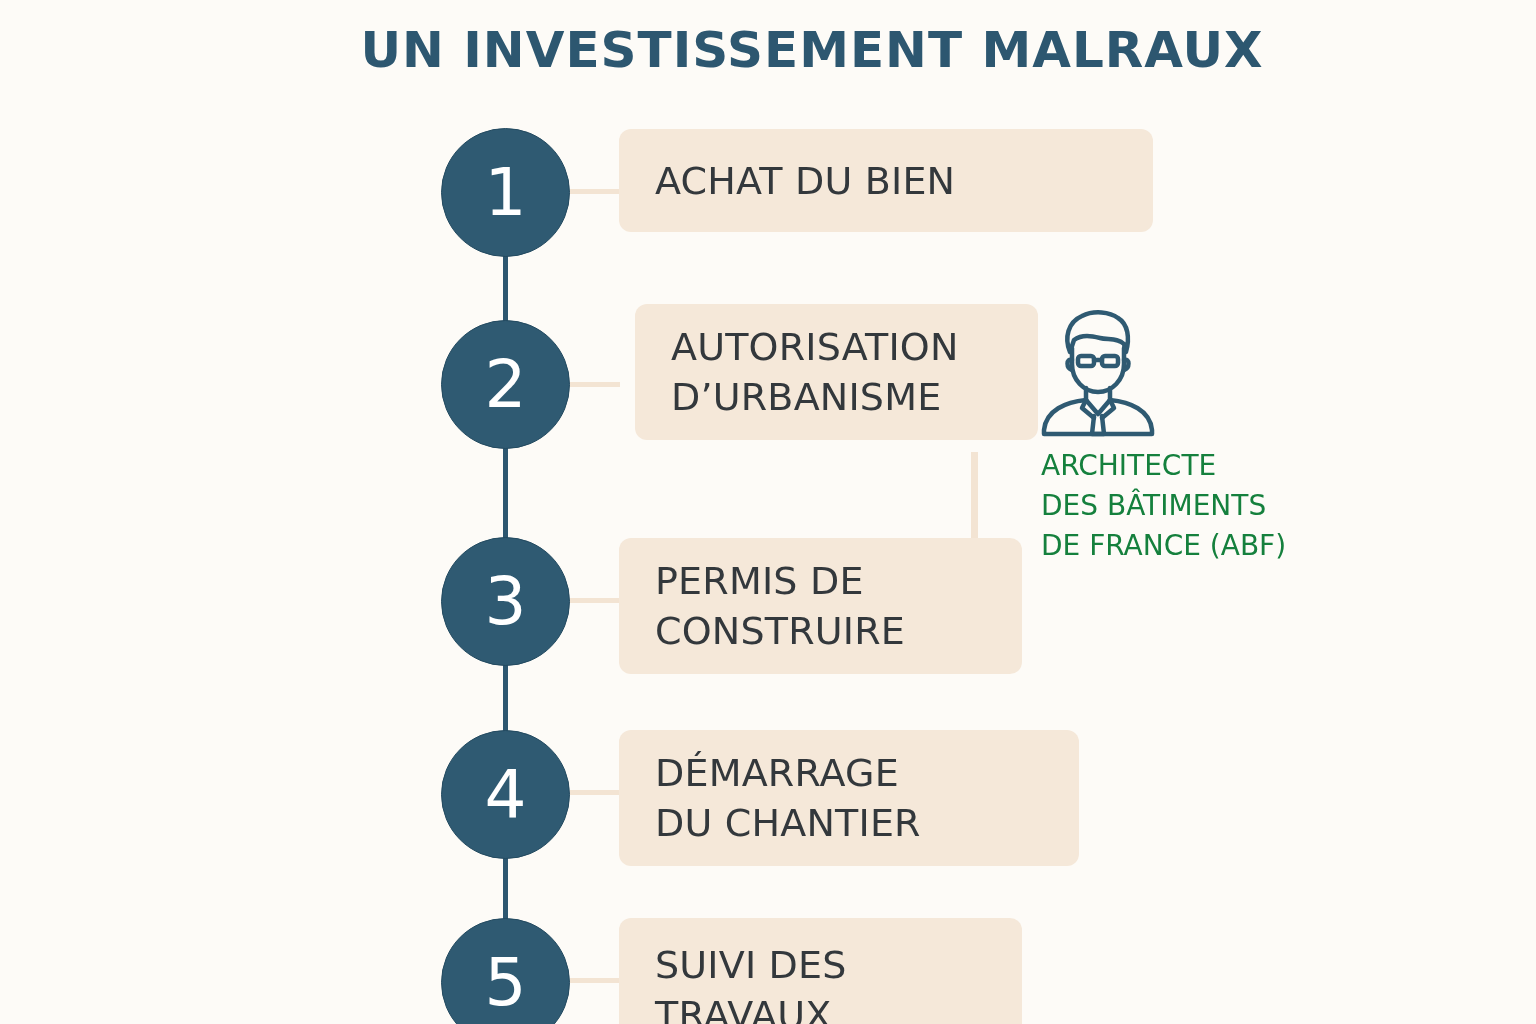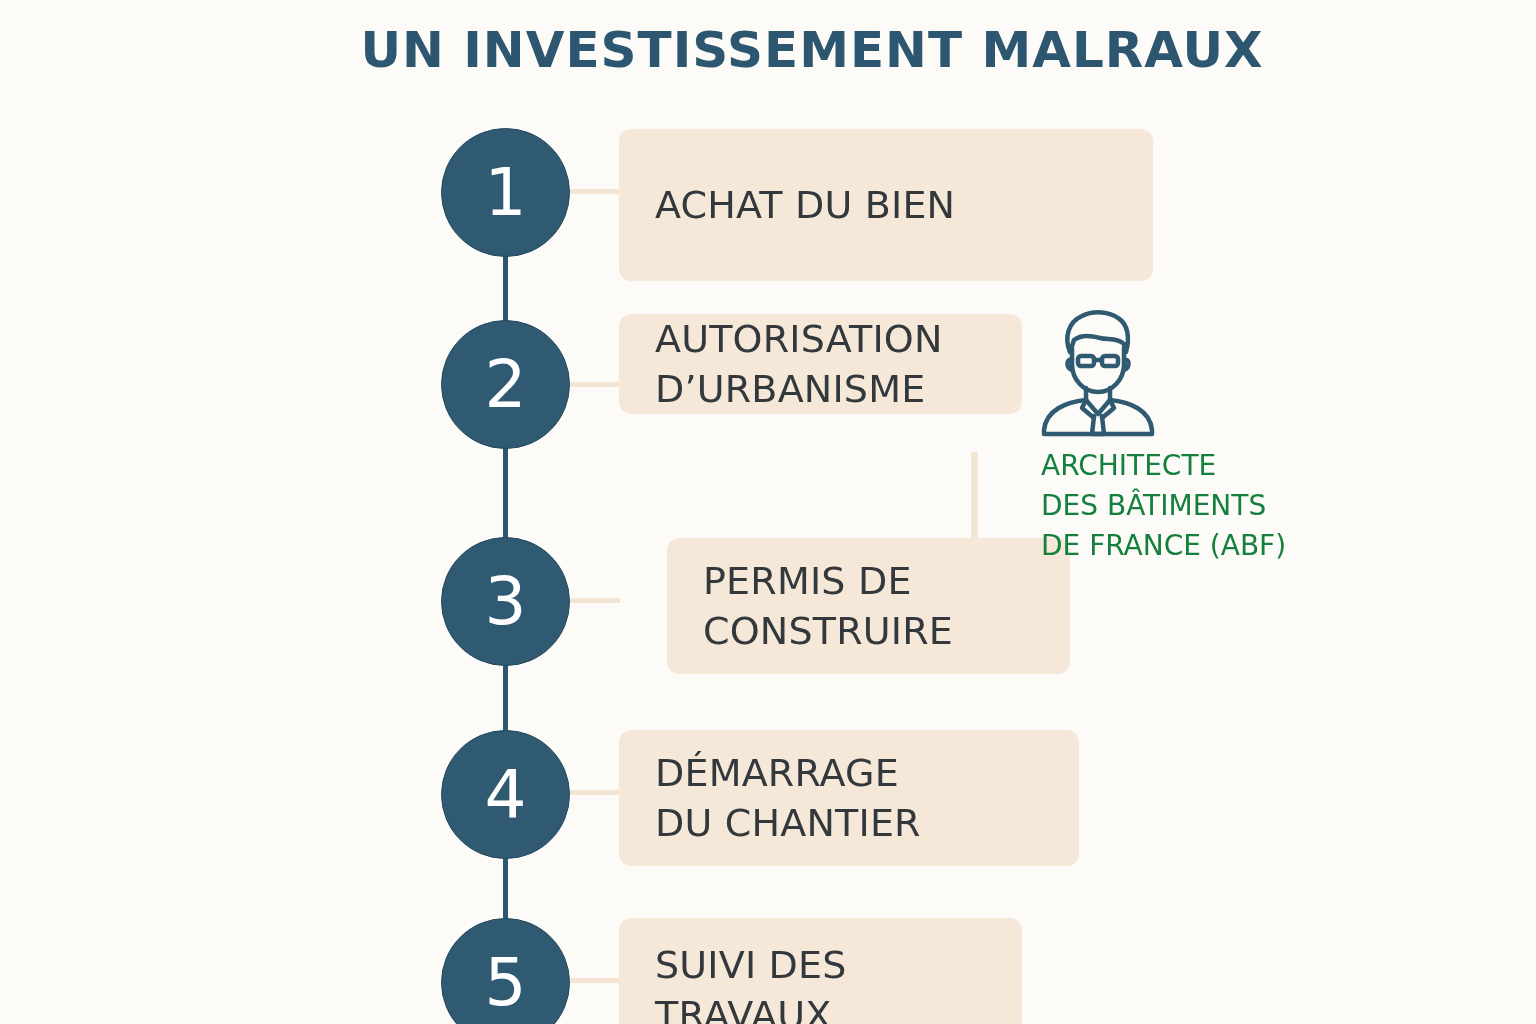--- a/index.html
+++ b/index.html
@@ -104,36 +104,36 @@
   </style>
 </head>
 <body>
 
 <div class="title">UN INVESTISSEMENT MALRAUX</div>
 
 <div class="spine" style="top:250px;height:774px;"></div>
 
 <div class="circle" style="top:128px;">1</div>
 <div class="tick" style="top:189px;"></div>
-<div class="step-box" style="top:129px;width:534px;height:152px;align-items:center;">
+<div class="step-box" style="top:129px;width:534px;height:103px;align-items:center;">
   <span class="step-label">ACHAT DU BIEN</span>
 </div>
 
 <div class="circle" style="top:320px;">2</div>
 <div class="tick" style="top:382px;"></div>
-<div class="step-box" style="top:314px;width:403px;height:100px;">
+<div class="step-box" style="top:304px;width:403px;height:136px;margin-left:16px;">
   <span class="step-label">AUTORISATION
 D’URBANISME</span>
 </div>
 
 <div class="bridge"></div>
 
 <div class="circle" style="top:537px;">3</div>
 <div class="tick" style="top:598px;"></div>
-<div class="step-box" style="top:538px;width:403px;height:136px;margin-left:48px;">
+<div class="step-box" style="top:538px;width:403px;height:136px;">
   <span class="step-label">PERMIS DE
 CONSTRUIRE</span>
 </div>
 
 <div class="circle" style="top:730px;">4</div>
 <div class="tick" style="top:790px;"></div>
 <div class="step-box" style="top:730px;width:460px;height:136px;">
   <span class="step-label">DÉMARRAGE
 DU CHANTIER</span>
 </div>

